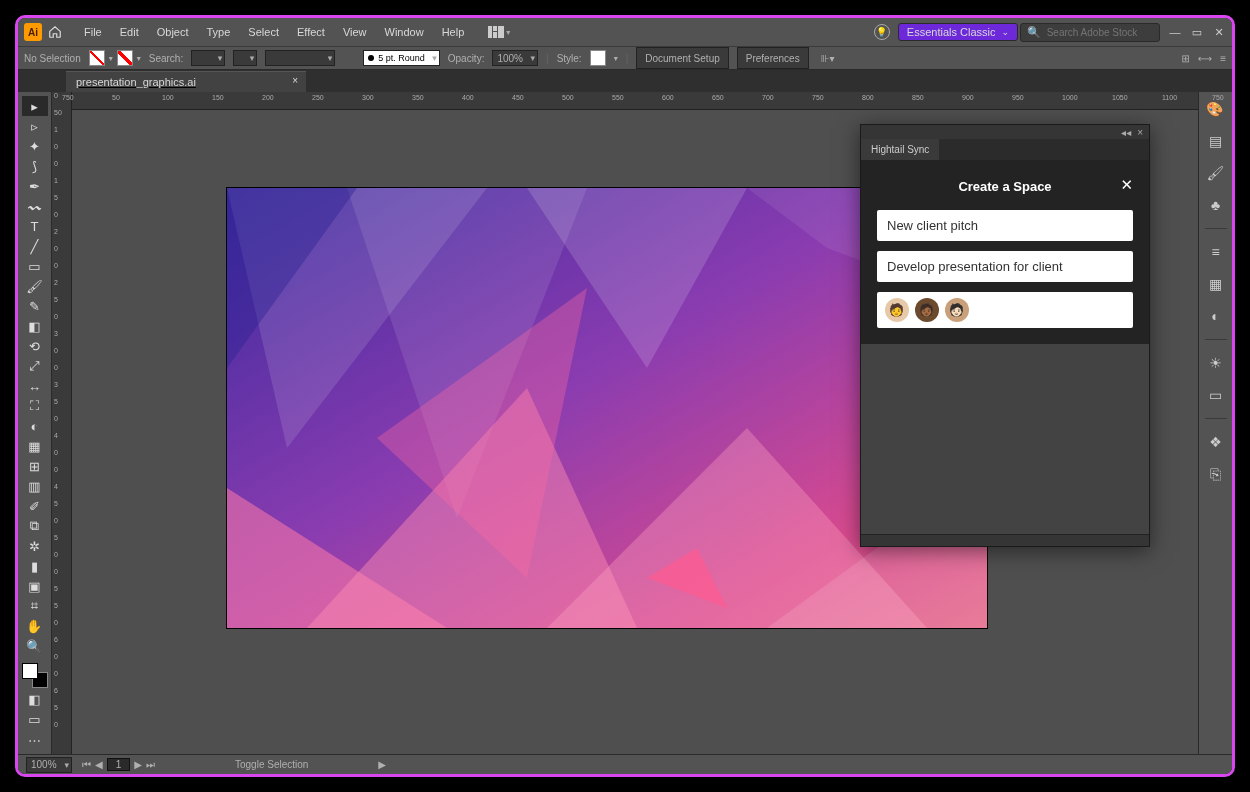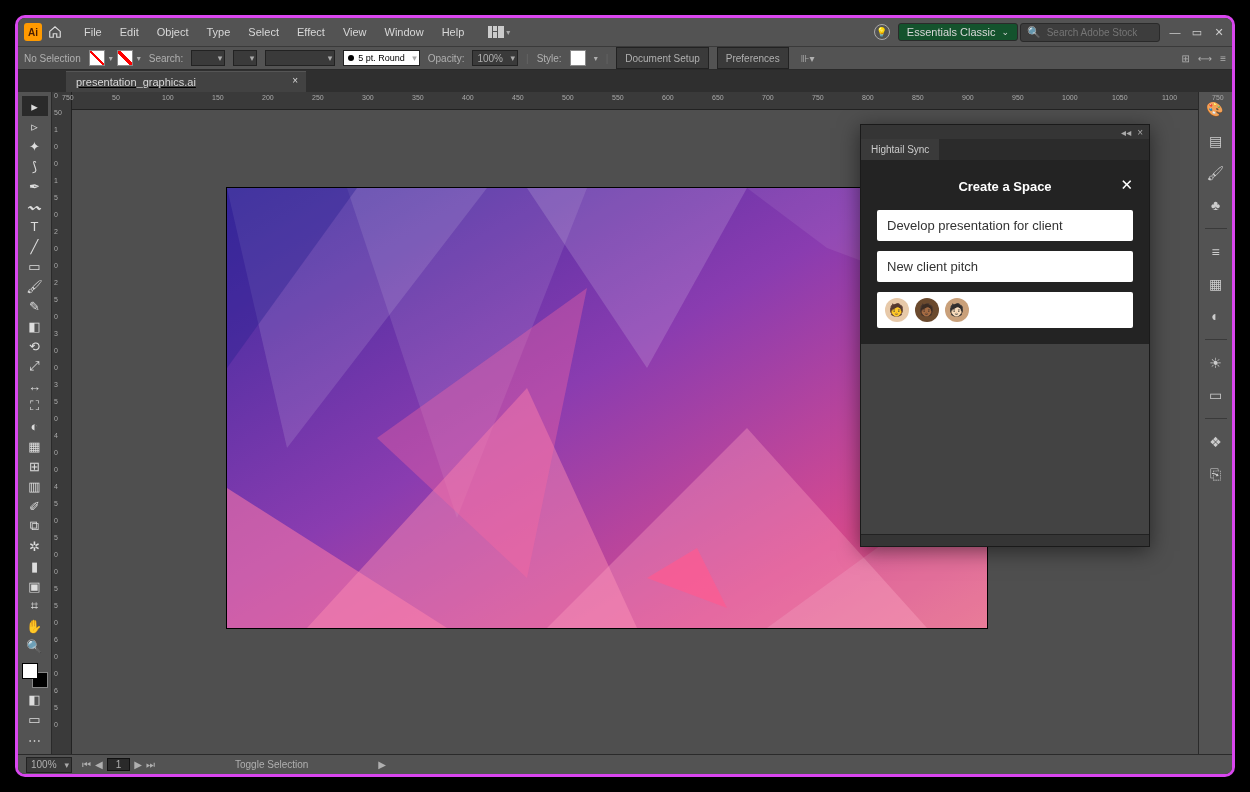--- a/index.html
+++ b/index.html
@@ -17,21 +17,21 @@
   *{box-sizing:border-box;font-family:"Segoe UI","Helvetica Neue",Arial,sans-serif;}
   body{margin:0;background:#000;display:flex;align-items:flex-start;justify-content:center;}
   .frame{width:1250px;height:792px;position:relative;padding:15px;}
   .app{position:absolute;inset:15px;border-radius:10px;overflow:hidden;background:#2a2a2a;border:3px solid #d946ef;display:flex;flex-direction:column;}
   
   .menubar{height:28px;background:var(--bg-panel);display:flex;align-items:center;font-size:11px;color:var(--text);padding:0 6px;gap:2px;}
   .menubar .logo{width:18px;height:18px;background:#ff9a00;border-radius:3px;display:flex;align-items:center;justify-content:center;color:#4a1e00;font-weight:bold;font-size:10px;margin-right:2px;}
   .menubar .home-icon{width:18px;height:18px;display:flex;align-items:center;justify-content:center;margin-right:10px;cursor:pointer;}
   .menubar .mitem{padding:4px 8px;cursor:pointer;border-radius:2px;}
   .menubar .spacer{flex:1;}
-  .menubar .ws{display:flex;align-items:center;gap:6px;padding:2px 8px;background:#14532d;border:1px solid #2a2a2a;border-radius:3px;font-size:11px;}
+  .menubar .ws{display:flex;align-items:center;gap:6px;padding:2px 8px;background:#6d28d9;border:1px solid #2a2a2a;border-radius:3px;font-size:11px;}
   .menubar .search{display:flex;align-items:center;gap:4px;background:#3d3d3d;border:1px solid #2a2a2a;border-radius:3px;padding:2px 6px;width:140px;}
   .menubar .search input{background:none;border:none;outline:none;color:var(--text);font-size:10px;width:100%;}
   .menubar .win-ctrl{width:14px;text-align:center;margin-left:6px;cursor:pointer;color:#ccc;}
   .bulb{width:16px;height:16px;border:1px solid #aaa;border-radius:50%;display:flex;align-items:center;justify-content:center;font-size:9px;margin-right:6px;}
   
   .ctrlbar{height:24px;background:var(--bg-panel);border-top:1px solid #3a3a3a;border-bottom:1px solid #2a2a2a;display:flex;align-items:center;font-size:10px;color:var(--text-dim);padding:0 6px;gap:8px;}
   .ctrlbar .seg{display:flex;align-items:center;gap:4px;}
   .swatch{width:16px;height:16px;border:1px solid #888;}
   .swatch.fill{background:linear-gradient(45deg,#fff 45%,red 45%,red 55%,#fff 55%);}
   .swatch.nostrk{background:#fff;position:relative;}
@@ -143,21 +143,21 @@
     <div class="seg">
       <div class="swatch fill"></div>
       <span style="font-size:8px">▾</span>
       <div class="swatch nostrk"></div>
       <span style="font-size:8px">▾</span>
     </div>
     <span>Search:</span>
     <div class="dropdown" style="min-width:34px;"></div>
     <div class="dropdown" style="min-width:24px;"></div>
     <div class="dropdown" style="min-width:70px;"></div>
-    <div class="dropdown" style="min-width:60px;background:#fff;color:#000;">
+    <div class="dropdown" style="min-width:60px;background:#fff;color:#000;margin-left:20px;">
       <span style="width:6px;height:6px;background:#000;border-radius:50%;margin-right:4px;"></span>
       <span style="font-size:9px;color:#000;">5 pt. Round</span>
     </div>
     <span>Opacity:</span>
     <div class="dropdown" style="min-width:38px;">
       <span>100%</span>
     </div>
     <span style="color:#666;">|</span>
     <span>Style:</span>
     <div class="swatch" style="background:#fff;"></div>
@@ -319,22 +319,22 @@
           <div class="panel-top">
             <span>◂◂</span>
             <span>×</span>
           </div>
           <div class="panel-tab">Hightail Sync</div>
           <div class="panel-body">
             <div class="panel-title-row">
               <span class="ptitle">Create a Space</span>
               <span class="pclose">✕</span>
             </div>
+            <div class="pfield">New client pitch</div>
             <div class="pfield">Develop presentation for client</div>
-            <div class="pfield">New client pitch</div>
             <div class="avatars">
               <div class="av" style="background:#e7c9a9;">🧑</div>
               <div class="av" style="background:#6b4a2e;color:#fff;">🧑🏾</div>
               <div class="av" style="background:#c9a07a;">🧑🏻</div>
             </div>
           </div>
           <div class="panel-empty"></div>
           <div class="panel-scroll"></div>
         </div>
       </div>

